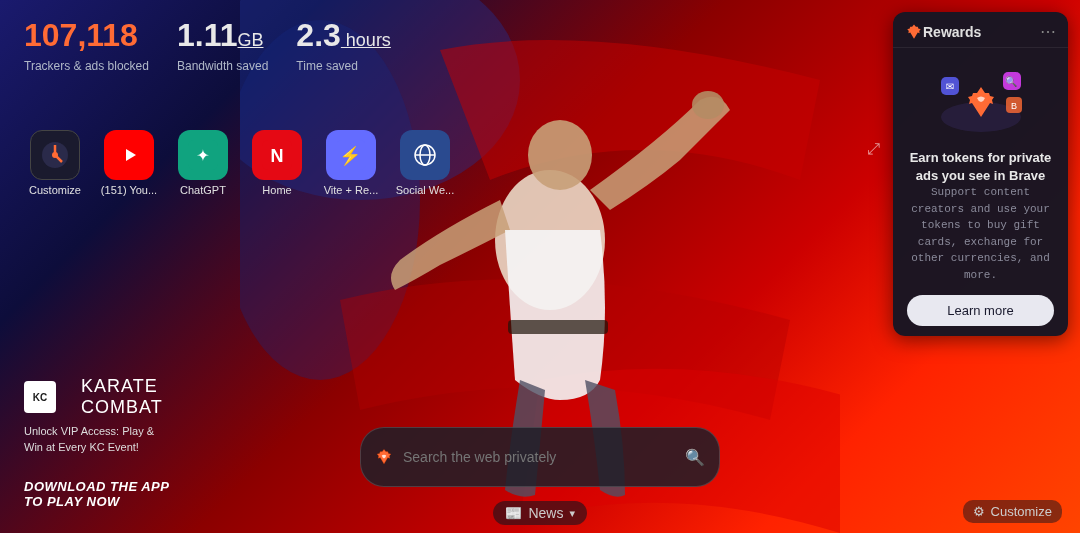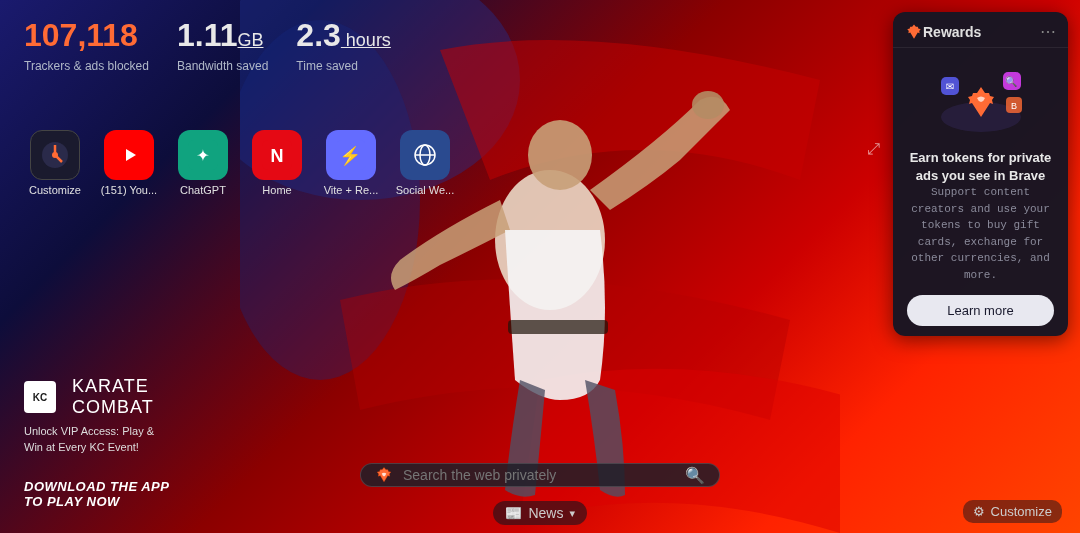--- a/index.html
+++ b/index.html
@@ -109,21 +109,21 @@
     .promo-block {
       position: absolute;
       bottom: 24px;
       left: 24px;
       z-index: 10;
       color: white;
     }
     .promo-logo {
       display: flex;
       align-items: center;
-      gap: 16px;
+      gap: 25px;
       margin-bottom: 6px;
     }
     .promo-logo-icon {
       width: 32px;
       height: 32px;
       background: white;
       border-radius: 4px;
       display: flex;
       align-items: center;
       justify-content: center;
@@ -157,21 +157,21 @@
     .search-container {
       position: absolute;
       bottom: 46px;
       left: 50%;
       transform: translateX(-50%);
       z-index: 10;
       width: 360px;
     }
     .search-bar {
       width: 100%;
-      height: 24px;
+      height: 60px;
       background: rgba(30, 30, 40, 0.85);
       border: 1px solid rgba(255,255,255,0.15);
       border-radius: 24px;
       display: flex;
       align-items: center;
       padding: 0 14px;
       gap: 10px;
     }
     .search-input {
       flex: 1;

